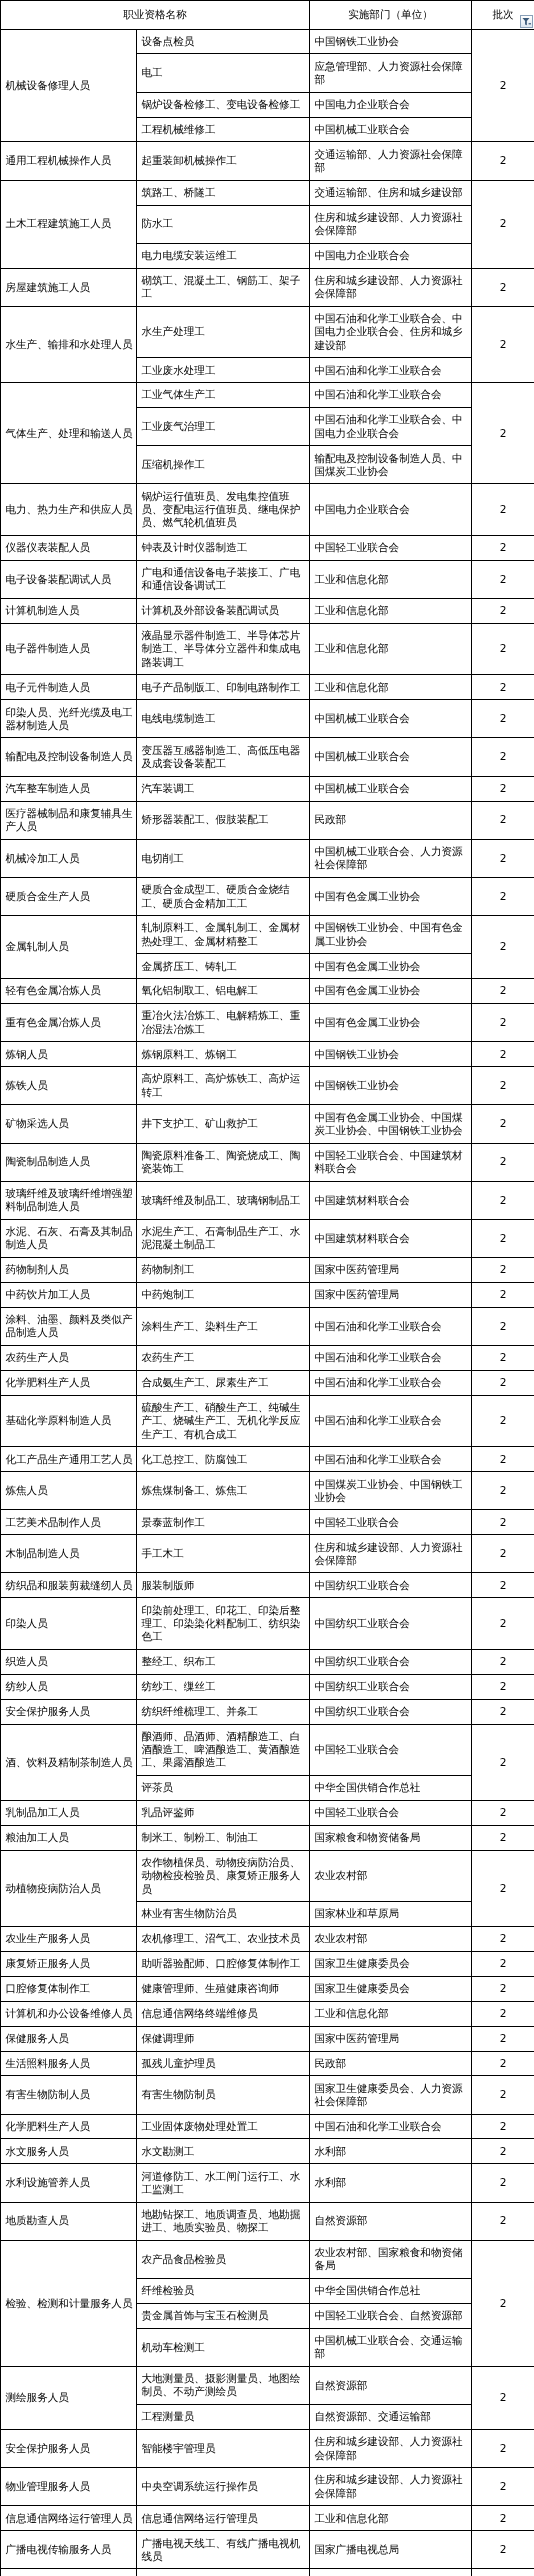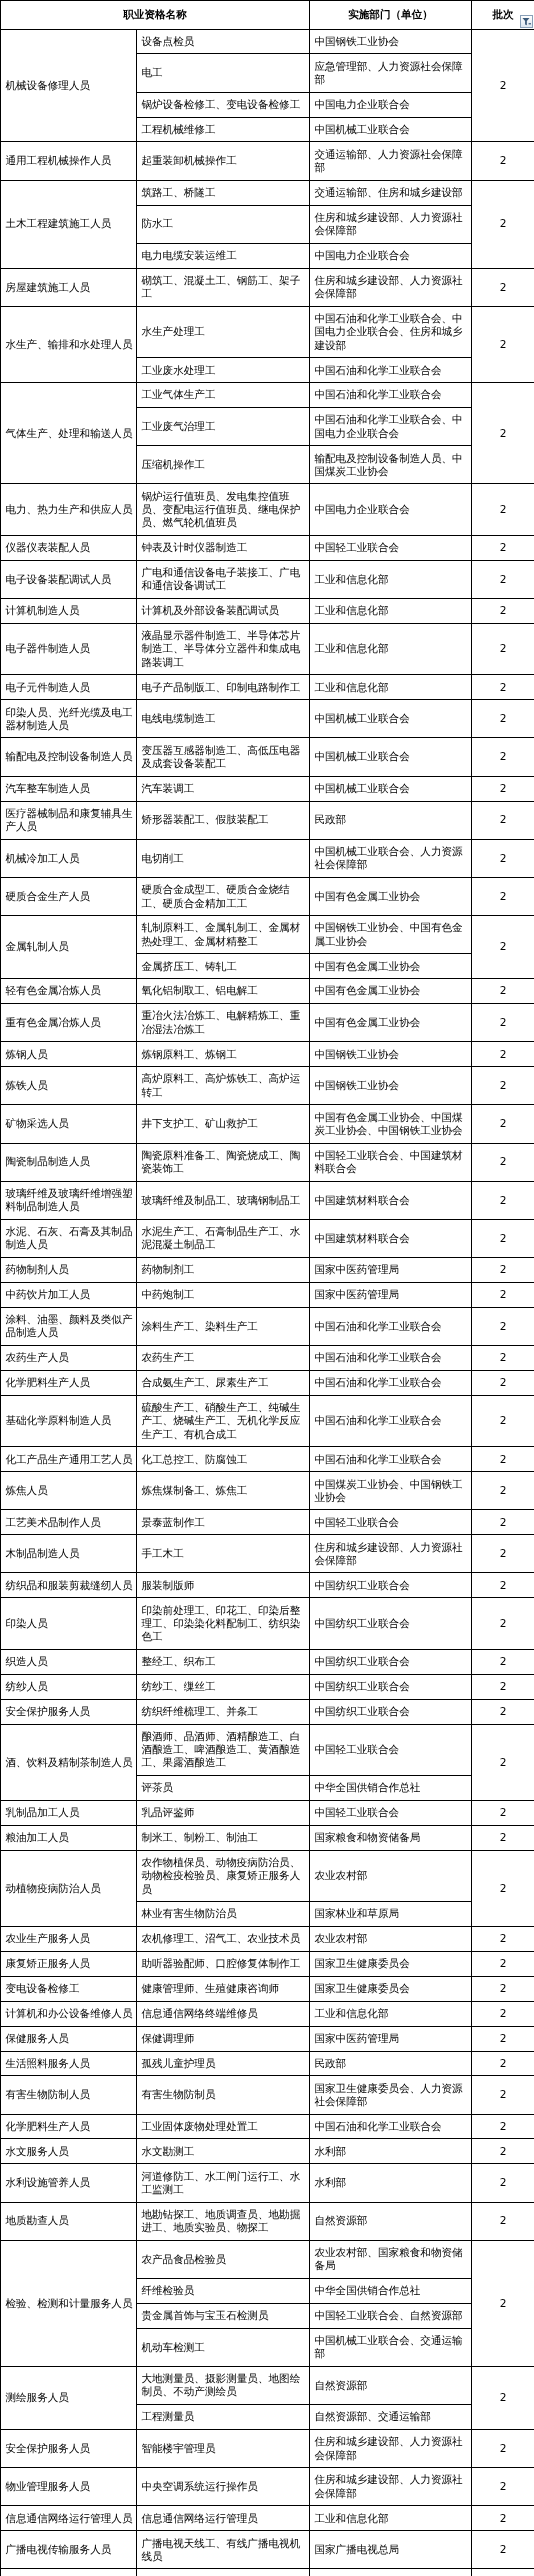--- a/index.html
+++ b/index.html
@@ -5,21 +5,21 @@
   html,body{margin:0;padding:0;background:#ffffff;}
   body{font-family:"DejaVu Sans",sans-serif;color:#000;}
   .wrap{width:534px;}
   table{border-collapse:collapse;table-layout:fixed;width:534px;background:#fff;}
   col.c-cat{width:136px;}
   col.c-job{width:173px;}
   col.c-dept{width:162px;}
   col.c-batch{width:63px;}
   th,td{border:0.9px solid #000;font-size:10.6px;line-height:13.3px;font-weight:normal;
         vertical-align:middle;padding:5.3px 3.5px 5.3px 4.4px;word-break:break-all;}
-  thead th{text-align:center;height:17px;padding:5.3px 1.8px;position:relative;font-weight:bold;}
+  thead th{text-align:center;height:17px;padding:5.3px 1.8px;position:relative;}
   td.cat{text-align:left;}
   td.job{text-align:left;}
   td.dept{text-align:left;}
   td.batch{text-align:center;padding-left:1.8px;padding-right:1.8px;}
   .filter-btn{position:absolute;right:0.9px;bottom:0.9px;width:13.3px;height:12.4px;
       border:0.9px solid #8aa0b8;background:linear-gradient(#ffffff,#dde6f0);
       display:inline-flex;align-items:center;justify-content:center;box-sizing:border-box;}
   .filter-btn svg{display:block;}
 </style>
 </head>
@@ -375,21 +375,21 @@
           <td class="dept">农业农村部</td>
           <td class="batch" rowspan="1">2</td>
         </tr>
         <tr>
           <td class="cat" rowspan="1">康复矫正服务人员</td>
           <td class="job">助听器验配师、口腔修复体制作工</td>
           <td class="dept">国家卫生健康委员会</td>
           <td class="batch" rowspan="1">2</td>
         </tr>
         <tr>
-          <td class="cat" rowspan="1">变电设备检修工</td>
+          <td class="cat" rowspan="1">口腔修复体制作工</td>
           <td class="job">健康管理师、生殖健康咨询师</td>
           <td class="dept">国家卫生健康委员会</td>
           <td class="batch" rowspan="1">2</td>
         </tr>
         <tr>
           <td class="cat" rowspan="1">计算机和办公设备维修人员</td>
           <td class="job">信息通信网络终端维修员</td>
           <td class="dept">工业和信息化部</td>
           <td class="batch" rowspan="1">2</td>
         </tr>

